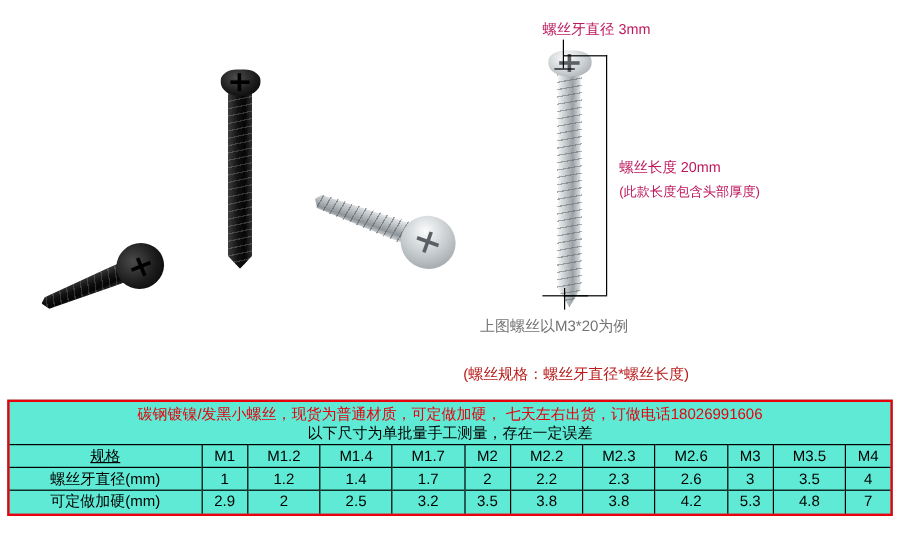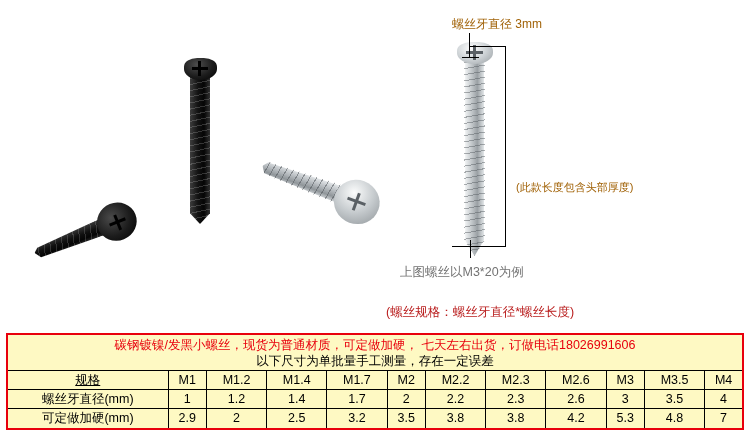--- a/index.html
+++ b/index.html
@@ -21,42 +21,42 @@
   }
   .head {
     position:absolute;
     border-radius: 50%;
   }
 
   
   .anno {
     position:absolute;
     font-size: 12px;
-    color:#a16207;
+    color:#be185d;
     white-space: nowrap;
     font-family: "Liberation Sans", sans-serif;
   }
   .anno.small { font-size: 11px; }
   .arrow-h { position:absolute; height:1px; background:#000; }
   .arrow-v { position:absolute; width:1px; background:#000; }
 
   .red-note {
     position:absolute;
     color:#b91c1c;
     font-size:12.5px;
     white-space:nowrap;
   }
 
   
   .tablewrap {
     position:absolute;
     left:6px; top:333px;
     width:738px;
     border:2px solid #e8000d;
-    background:#fef9c3;
+    background:#5eead4;
   }
   .banner {
     color:#e8000d;
     text-align:center;
     font-size:12.5px;
     line-height:16px;
     padding:2px 0 1px 0;
     white-space:nowrap;
   }
   .banner2 {
@@ -157,21 +157,22 @@
     </div>
   </div>
 
   <div class="anno" style="left:452px; top:16px;">螺丝牙直径 3mm</div>
   <div class="arrow-v" style="left:469px; top:33px; height:24px;"></div>
   <div class="arrow-h" style="left:462px; top:57px; width:17px;"></div>
 
   <div class="arrow-v" style="left:505px; top:46px; height:200px;"></div>
   <div class="arrow-h" style="left:470px; top:46px; width:36px;"></div>
   <div class="arrow-h" style="left:470px; top:246px; width:36px;"></div>
-  <div class="anno small" style="left:516px; top:152px;margin-top:28px;">(此款长度包含头部厚度)</div>
+  <div class="anno" style="left:516px; top:131px;">螺丝长度 20mm</div>
+  <div class="anno small" style="left:516px; top:152px;">(此款长度包含头部厚度)</div>
 
   <div class="arrow-v" style="left:470px; top:240px; height:18px;"></div>
   <div class="arrow-h" style="left:452px; top:246px; width:38px;"></div>
 
   <div class="red-note" style="left:400px; top:264px; color:#737373;">上图螺丝以M3*20为例</div>
   <div class="red-note" style="left:386px; top:304px;">(螺丝规格：螺丝牙直径*螺丝长度)</div>
 
 </div>
 
 <div class="tablewrap">

